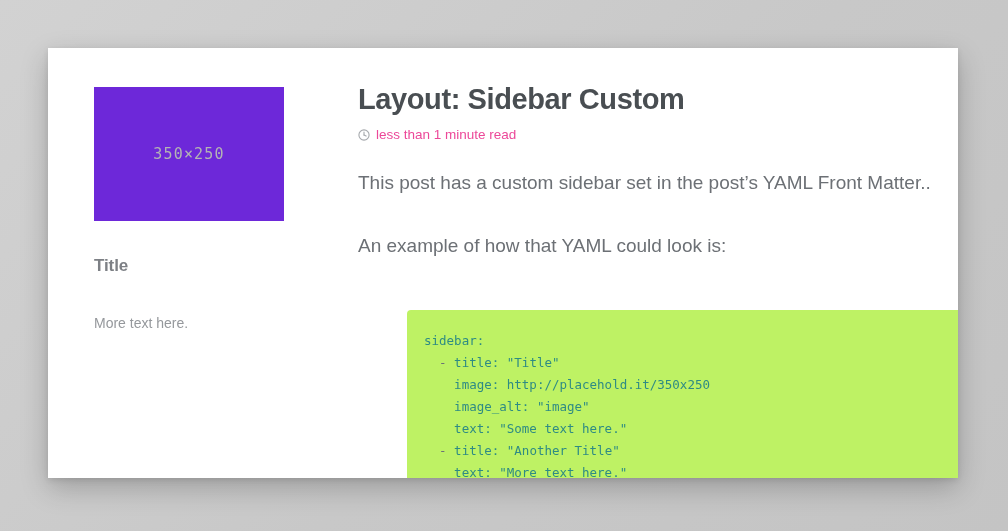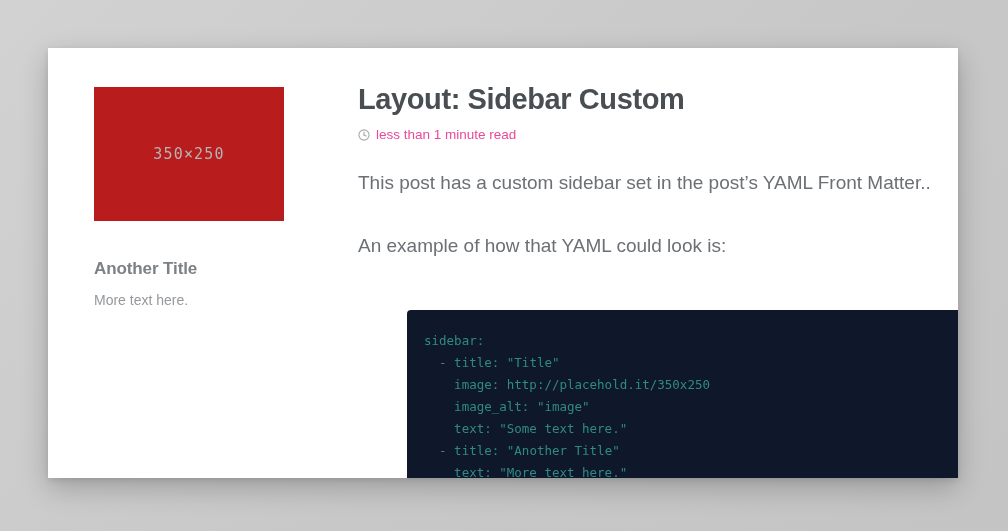--- a/index.html
+++ b/index.html
@@ -38,21 +38,21 @@
   .sidebar {
     position: absolute;
     left: 46px;
     top: 39px;
     width: 230px;
   }
 
   .sidebar-figure {
     width: 190px;
     height: 134px;
-    background: #b91c1c;
+    background: #6d28d9;
     display: flex;
     align-items: center;
     justify-content: center;
   }
 
   .placeholder-label {
     color: #b4b4b4;
     font-family: "DejaVu Sans Mono", monospace;
     font-size: 15px;
     letter-spacing: 1.2px;
@@ -121,21 +121,21 @@
   }
   .post-para.second { margin-top: 34px; }
 
   
   .code-block {
     position: absolute;
     left: 359px;
     top: 262px;
     right: 0;
     height: 190px;
-    background: #0f172a;
+    background: #bef264;
     border-top-left-radius: 4px;
     border-bottom-left-radius: 4px;
     overflow: hidden;
   }
 
   .code-pre {
     margin: 0;
     padding: 20px 0 0 17px;
     font-family: "DejaVu Sans Mono", monospace;
     font-size: 12.5px;
@@ -152,24 +152,24 @@
 <div class="page-card">
   <div class="page-inner">
 
     <aside class="sidebar">
 
       <div class="sidebar-figure">
         <span class="placeholder-label">350×250</span>
       </div>
 
       <div class="sidebar-block first">
+        <h3 class="sidebar-title">Title</h3>
       </div>
 
       <div class="sidebar-block next">
-        <h3 class="sidebar-title">Another Title</h3>
         <p class="sidebar-text">More text here.</p>
       </div>
 
     </aside>
 
     <article class="content">
       <h1 class="post-title">Layout: Sidebar Custom</h1>
 
       <p class="post-meta">
         <span class="clock-icon">

